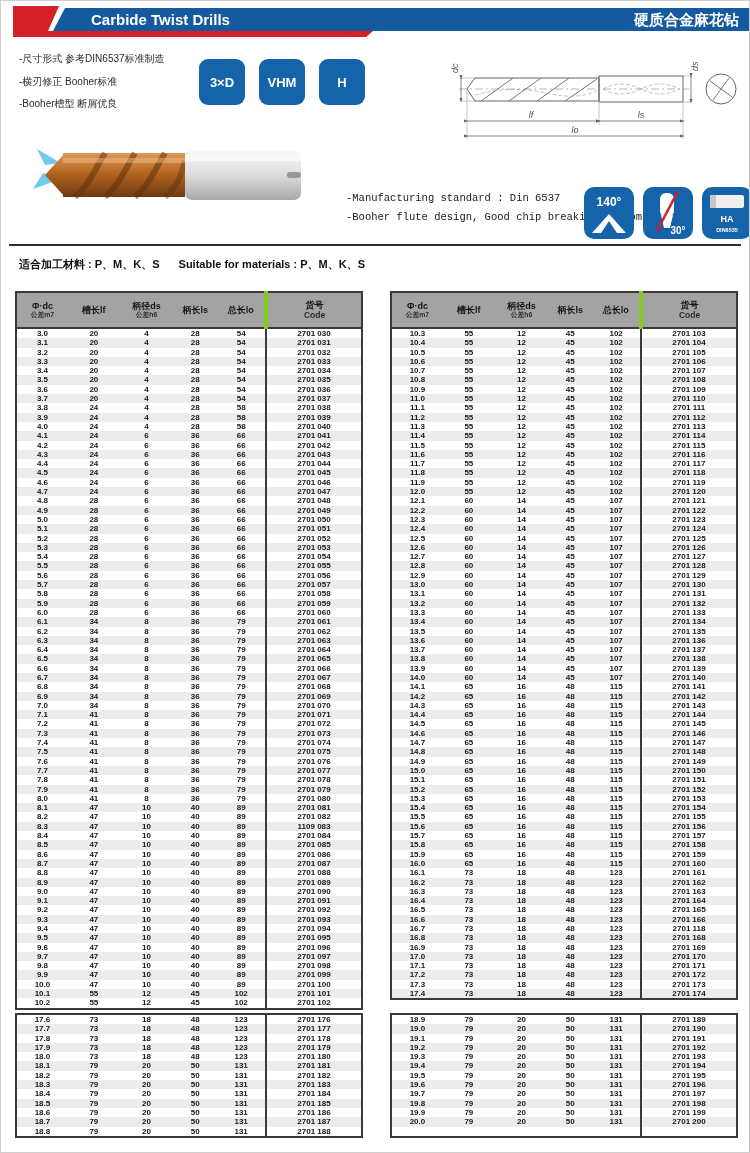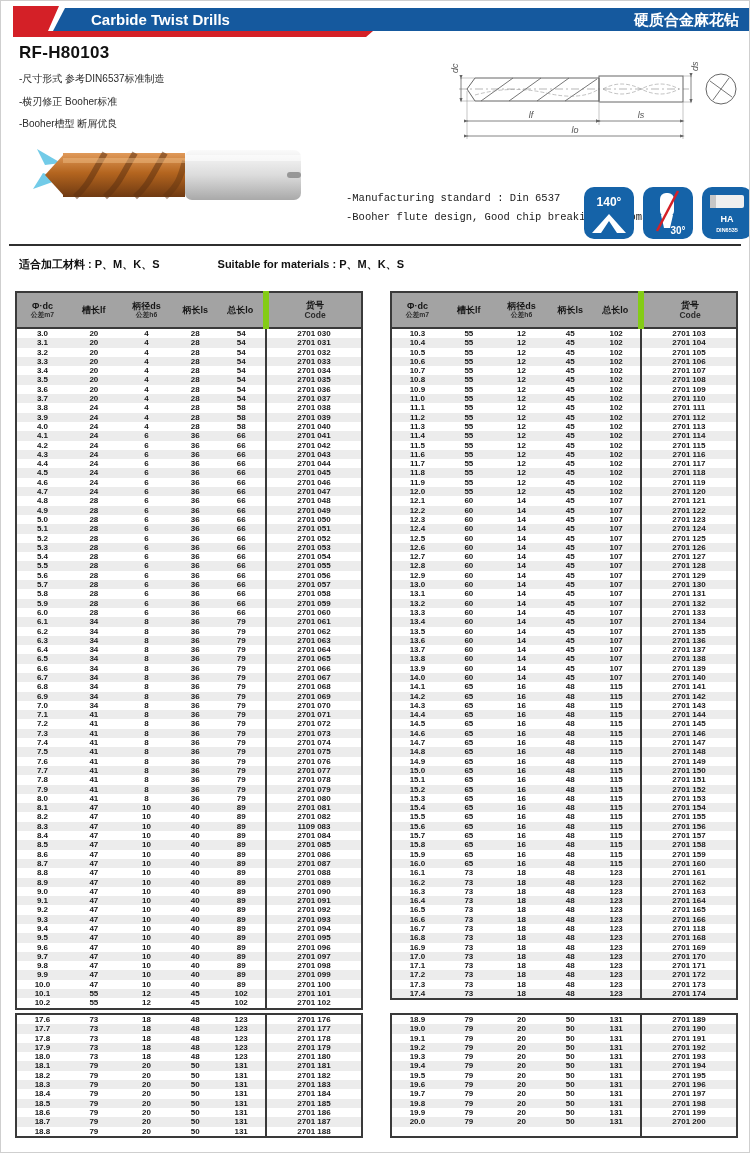--- a/index.html
+++ b/index.html
@@ -24,34 +24,34 @@
   .photo{position:absolute;left:30px;top:138px;}
 
   
   .standards{position:absolute;left:345px;top:188px;font-size:10.5px;color:#1a1a1a;line-height:1.8;font-family:Liberation Mono, monospace;}
 
   
   .tiles{position:absolute;left:583px;top:186px;display:flex;gap:9px;}
 
   .divider{position:absolute;left:8px;right:8px;top:243px;border-top:2px solid #2f2f2f;}
 
-  .materials{position:absolute;left:18px;top:256px;display:flex;gap:58px;
+  .materials{position:absolute;left:18px;top:256px;display:flex;gap:19px;
              font-size:11px;font-weight:bold;color:#111;}
 
   
   .twrap{position:absolute;}
   .t1{left:14px;top:290px;}
   .t2{left:389px;top:290px;}
   .t3{left:14px;top:1012px;}
   .t4{left:389px;top:1012px;}
   table.dtable{width:348px;border-collapse:collapse;table-layout:fixed;
                border:2px solid #3a3a3a;background:#fff;}
   .dtable th{height:34px;padding:0;text-align:center;vertical-align:middle;
              border-bottom:2px solid #3a3a3a;background:#a3a3a3;}
-  .dtable th:last-child{border-left:6px solid #84cc16;}
+  .dtable th:last-child{border-left:4px solid #84cc16;}
   .h-main{font-size:9px;font-weight:bold;color:#161616;line-height:1.15;}
   .h-sub{font-size:6.8px;font-weight:bold;color:#2c2c2c;line-height:1.1;}
   .dtable th:last-child .h-sub{font-size:8.5px;}
   .dtable td{font-size:8px;font-weight:bold;color:#161616;text-align:center;
              padding:0;height:9.3px;line-height:9.3px;white-space:nowrap;overflow:hidden;}
   .dtable tbody tr:nth-child(even){background:#ececec;}
   .dtable td:last-child{border-left:2px solid #3a3a3a;}
 </style>
 </head>
 <body>
@@ -59,26 +59,30 @@
 <div class="page">
 
   <svg class="hdr-svg" width="750" height="40" viewBox="0 0 750 40">
     <path d="M12,5 L58,5 L47,30 L372,30 L365,36 L12,36 Z" fill="#d42027"></path>
     <path d="M64,7 L750,7 L750,30 L52,30 Z" fill="#15599e"></path>
     <text x="90" y="24" font-size="15" font-weight="bold" fill="#ffffff">Carbide Twist Drills</text>
     <text x="738" y="24" font-size="15" font-weight="bold" fill="#ffffff" text-anchor="end">硬质合金麻花钻</text>
   </svg>
 
   <div class="product">
-    <div class="model">RF-H80103</div>
     <div class="bullet">-尺寸形式 参考DIN6537标准制造</div>
     <div class="bullet">-横刃修正  Booher标准</div>
     <div class="bullet">-Booher槽型 断屑优良</div>
   </div>
 
+  <div class="badges">
+    <div class="badge">3×D</div>
+    <div class="badge">VHM</div>
+    <div class="badge">H</div>
+  </div>
 
   <svg class="drawing" width="296" height="100" viewBox="0 0 296 100">
     <defs>
       <marker id="arr" markerWidth="8" markerHeight="8" refX="4" refY="2" orient="auto">
         <path d="M0,0 L6,2 L0,4 Z" fill="#666"></path>
       </marker>
     </defs>
 
     <line x1="8" y1="42" x2="238" y2="42" stroke="#9a9a9a" stroke-width="0.7" stroke-dasharray="8 3 2 3"></line>
 

